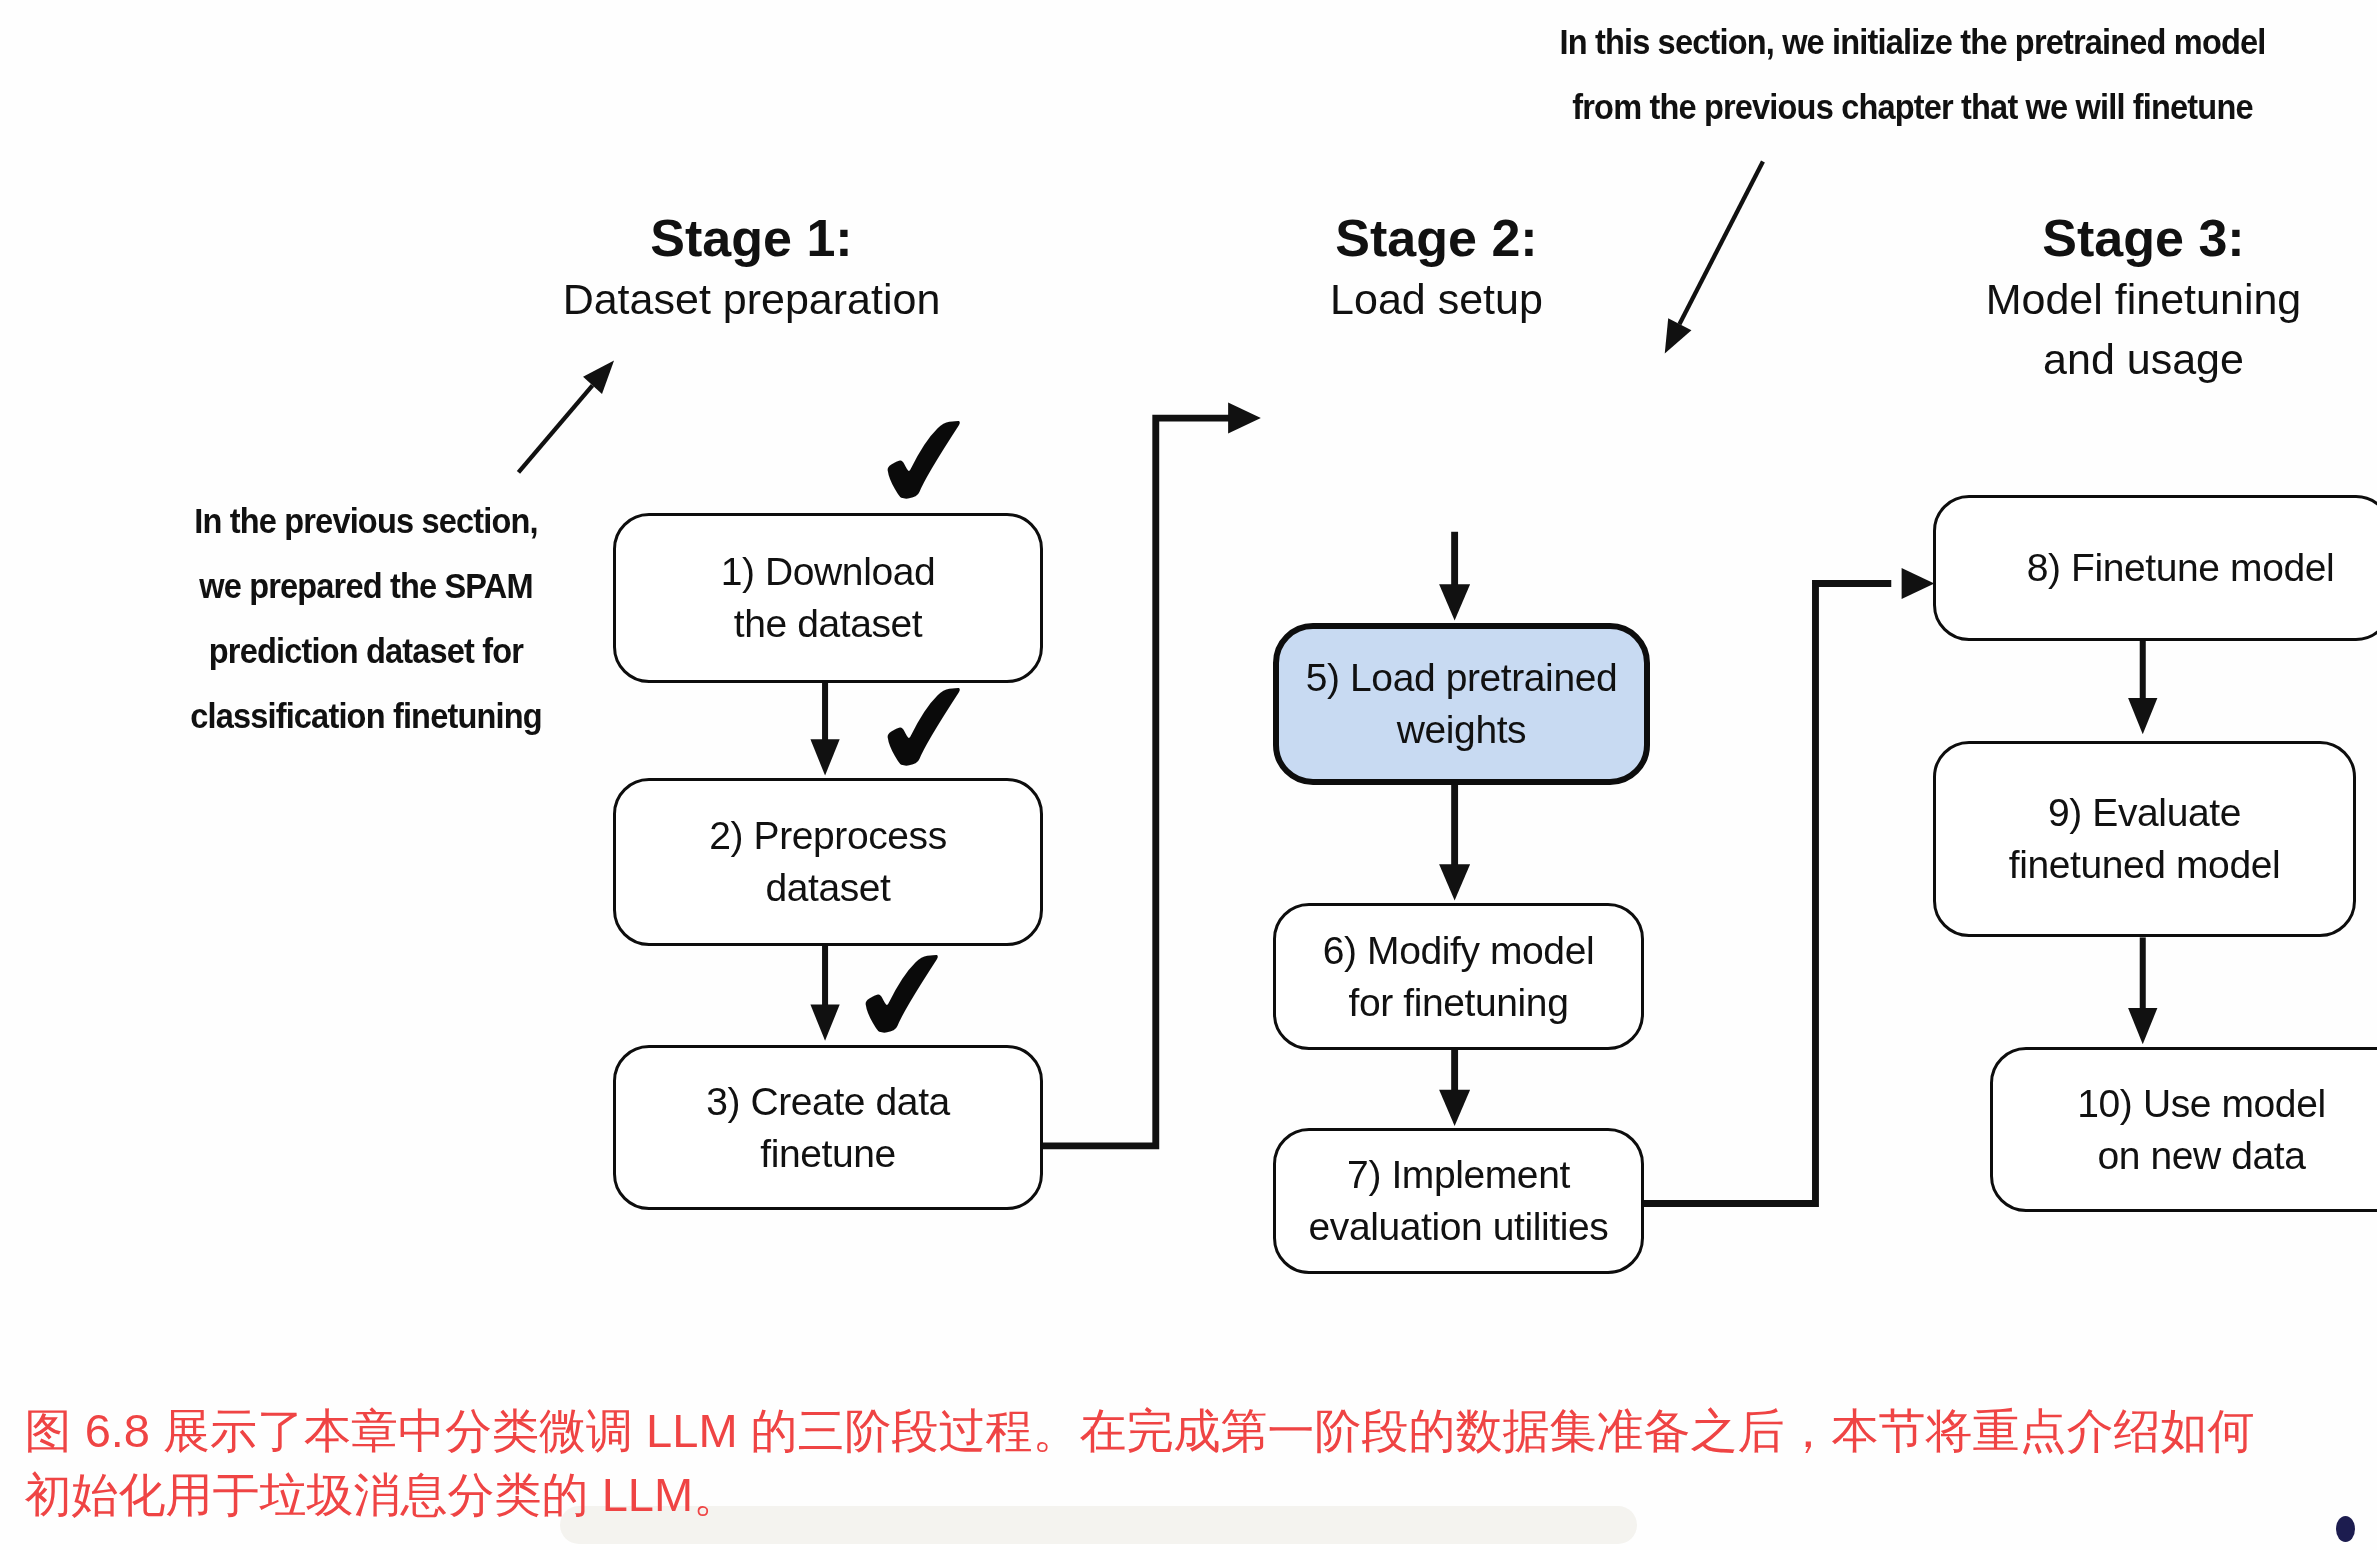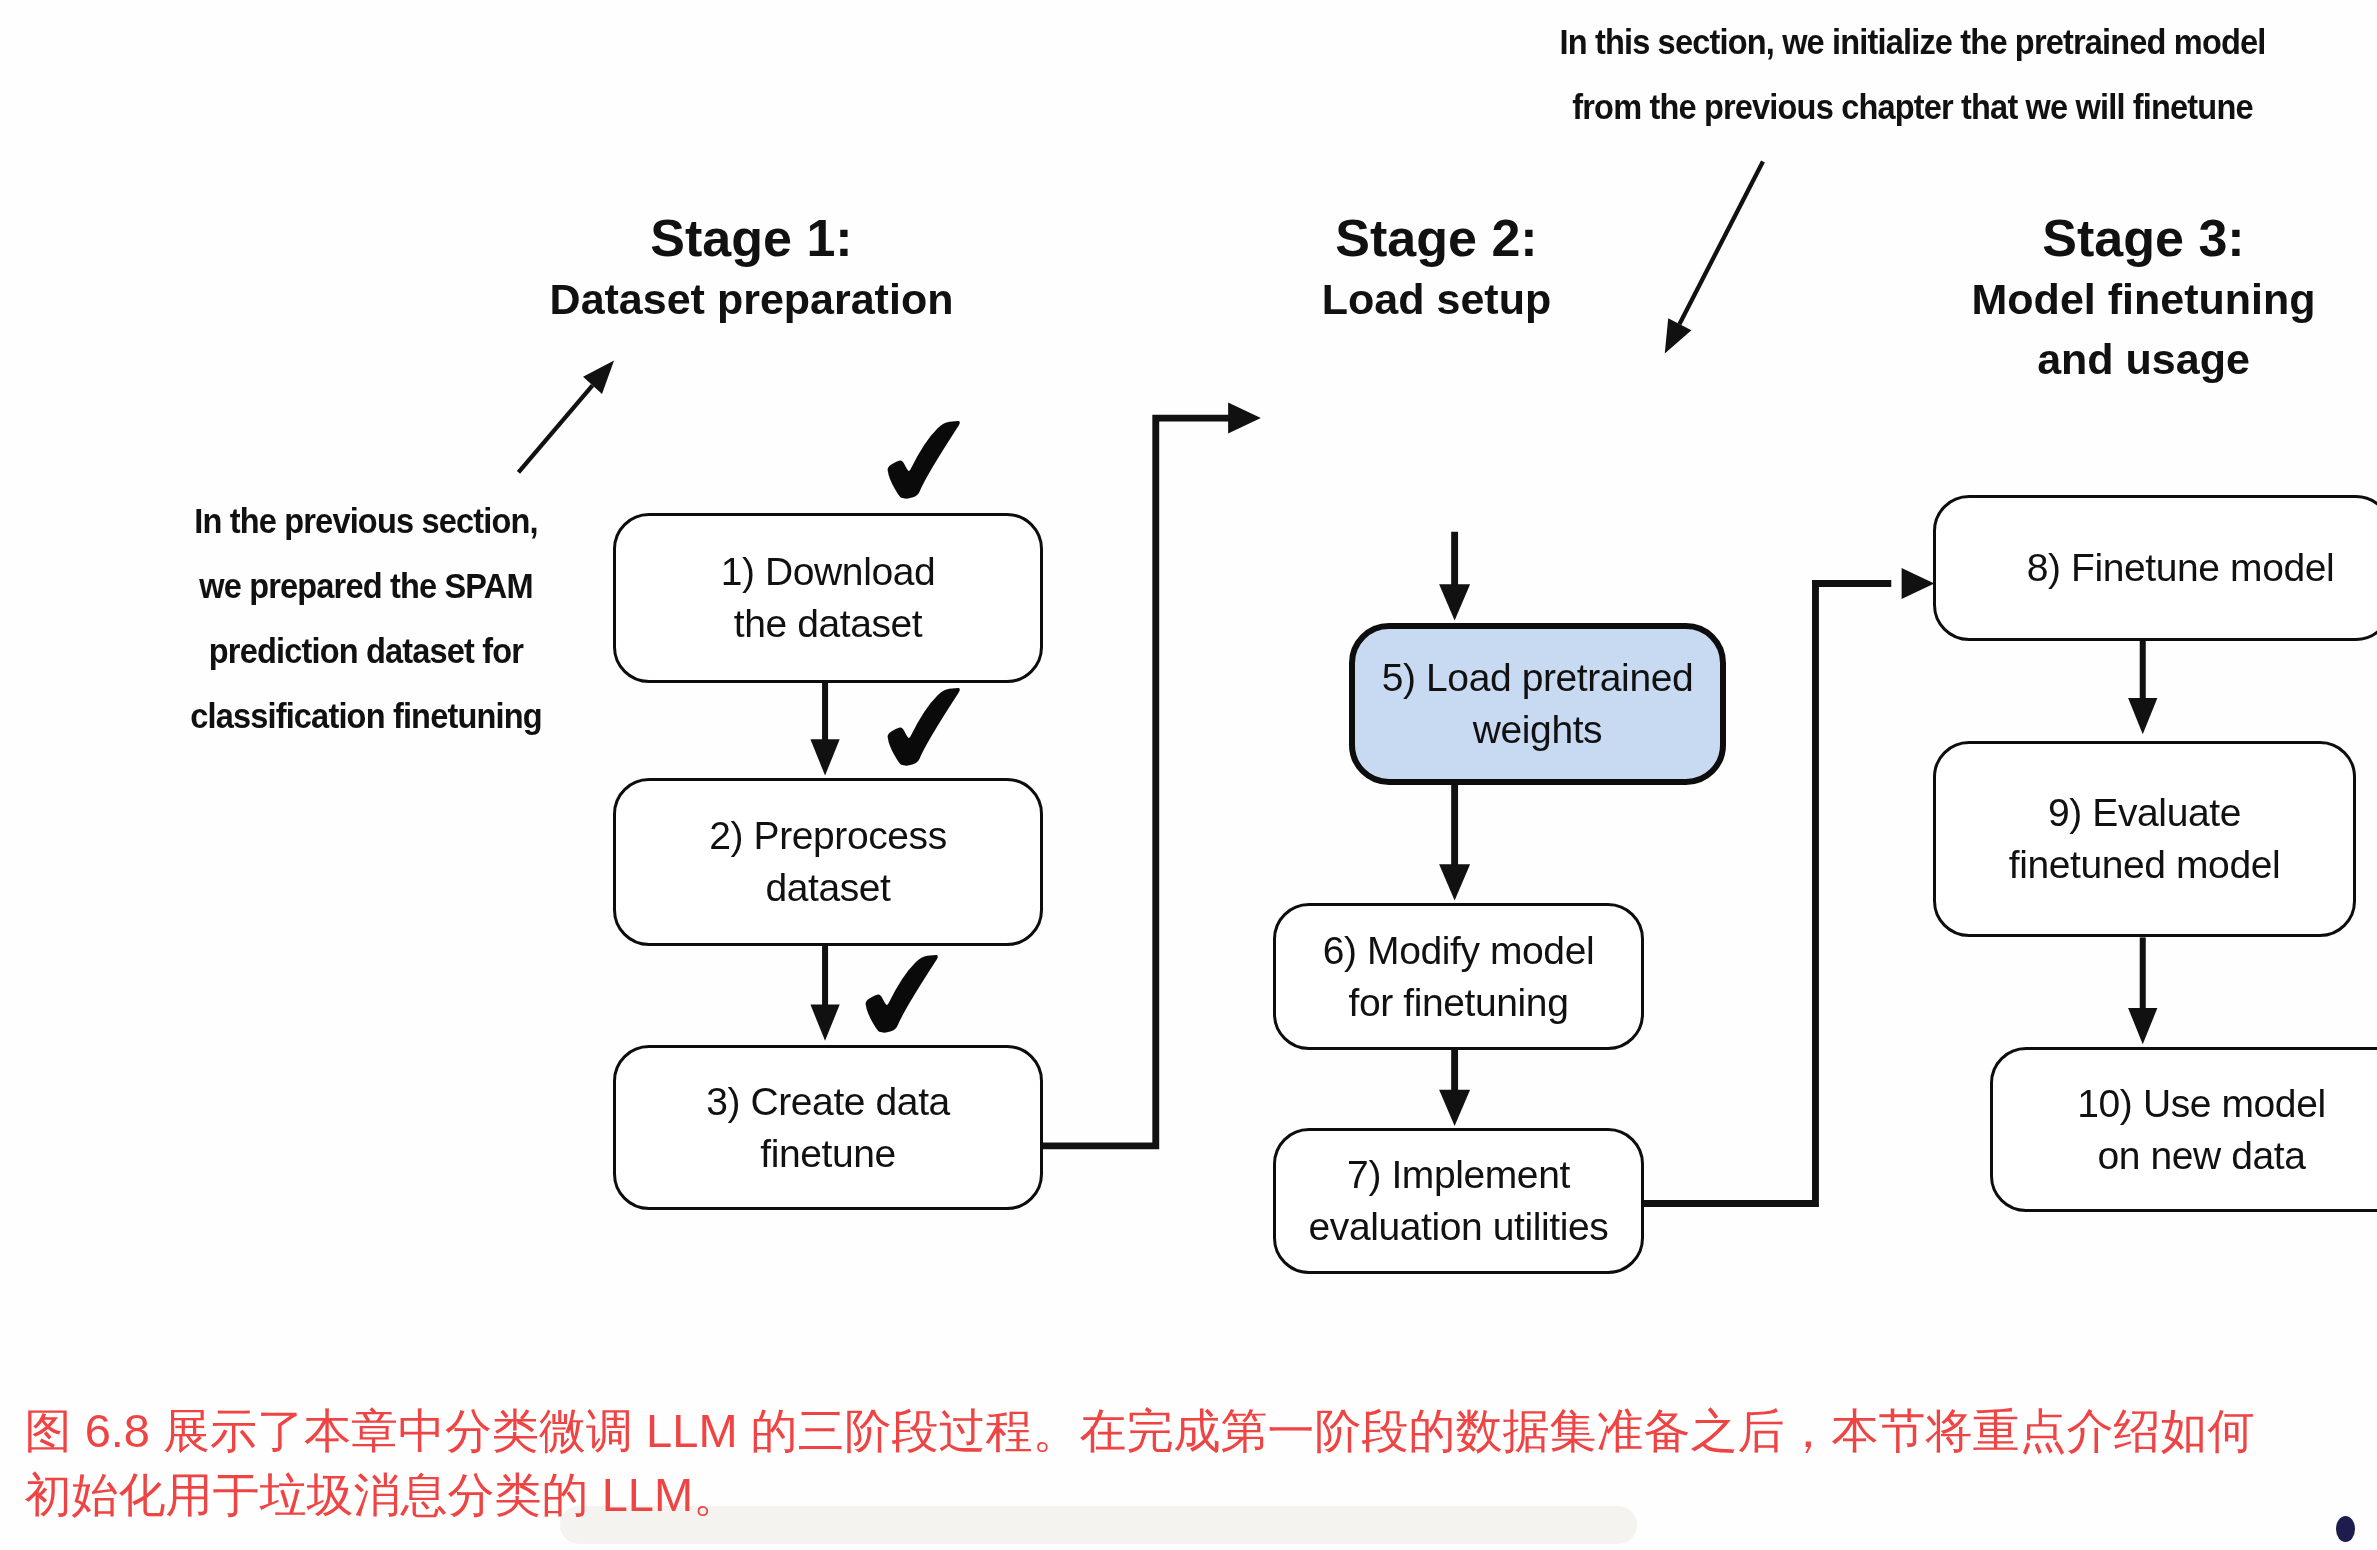--- a/index.html
+++ b/index.html
@@ -3,21 +3,21 @@
 <meta charset="utf-8">
 <style>
   html,body{margin:0;padding:0;background:#ffffff;}
   #canvas{
     position:relative;width:2377px;height:1551px;background:#fefefe;overflow:hidden;
     font-family:"Liberation Sans","DejaVu Sans",sans-serif;color:#111;
   }
   
   .stage-header{position:absolute;width:517px;text-align:center;}
   .stage-title{font-size:52px;font-weight:bold;line-height:62px;}
-  .stage-sub{font-size:43px;font-weight:bold;line-height:60px;}
+  .stage-sub{font-size:43px;font-weight:normal;line-height:60px;}
   
   .note{position:absolute;text-align:center;font-weight:bold;letter-spacing:-0.9px;}
   .note .note-line{font-size:35px;line-height:65px;transform:scaleX(.93);transform-origin:center;}
   
   .box{
     position:absolute;background:#ffffff;border:3.4px solid #0d0d0d;border-radius:36px;
     display:flex;flex-direction:column;justify-content:center;align-items:center;
   }
   .box .box-line{font-size:39px;line-height:52px;white-space:nowrap;letter-spacing:-0.4px;}
   .box.hl{background:#c8daf2;border-width:6px;border-radius:40px;}
@@ -104,21 +104,21 @@
   </div>
   <div class="box" style="left:613px;top:1045px;width:424px;height:159px;">
     <div class="box-line">3) Create data</div>
     <div class="box-line">finetune</div>
   </div>
 
   <div class="check" style="left:872px;top:398px;">✔</div>
   <div class="check" style="left:872px;top:665px;">✔</div>
   <div class="check" style="left:850px;top:932px;">✔</div>
 
-  <div class="box hl" style="left:1349px;top:623px;width:365px;height:150px;">
+  <div class="box hl" style="left:1273px;top:623px;width:365px;height:150px;">
     <div class="box-line">5) Load pretrained</div>
     <div class="box-line">weights</div>
   </div>
   <div class="box" style="left:1273px;top:903px;width:365px;height:141px;">
     <div class="box-line">6) Modify model</div>
     <div class="box-line">for finetuning</div>
   </div>
   <div class="box" style="left:1273px;top:1128px;width:365px;height:140px;">
     <div class="box-line">7) Implement</div>
     <div class="box-line">evaluation utilities</div>

